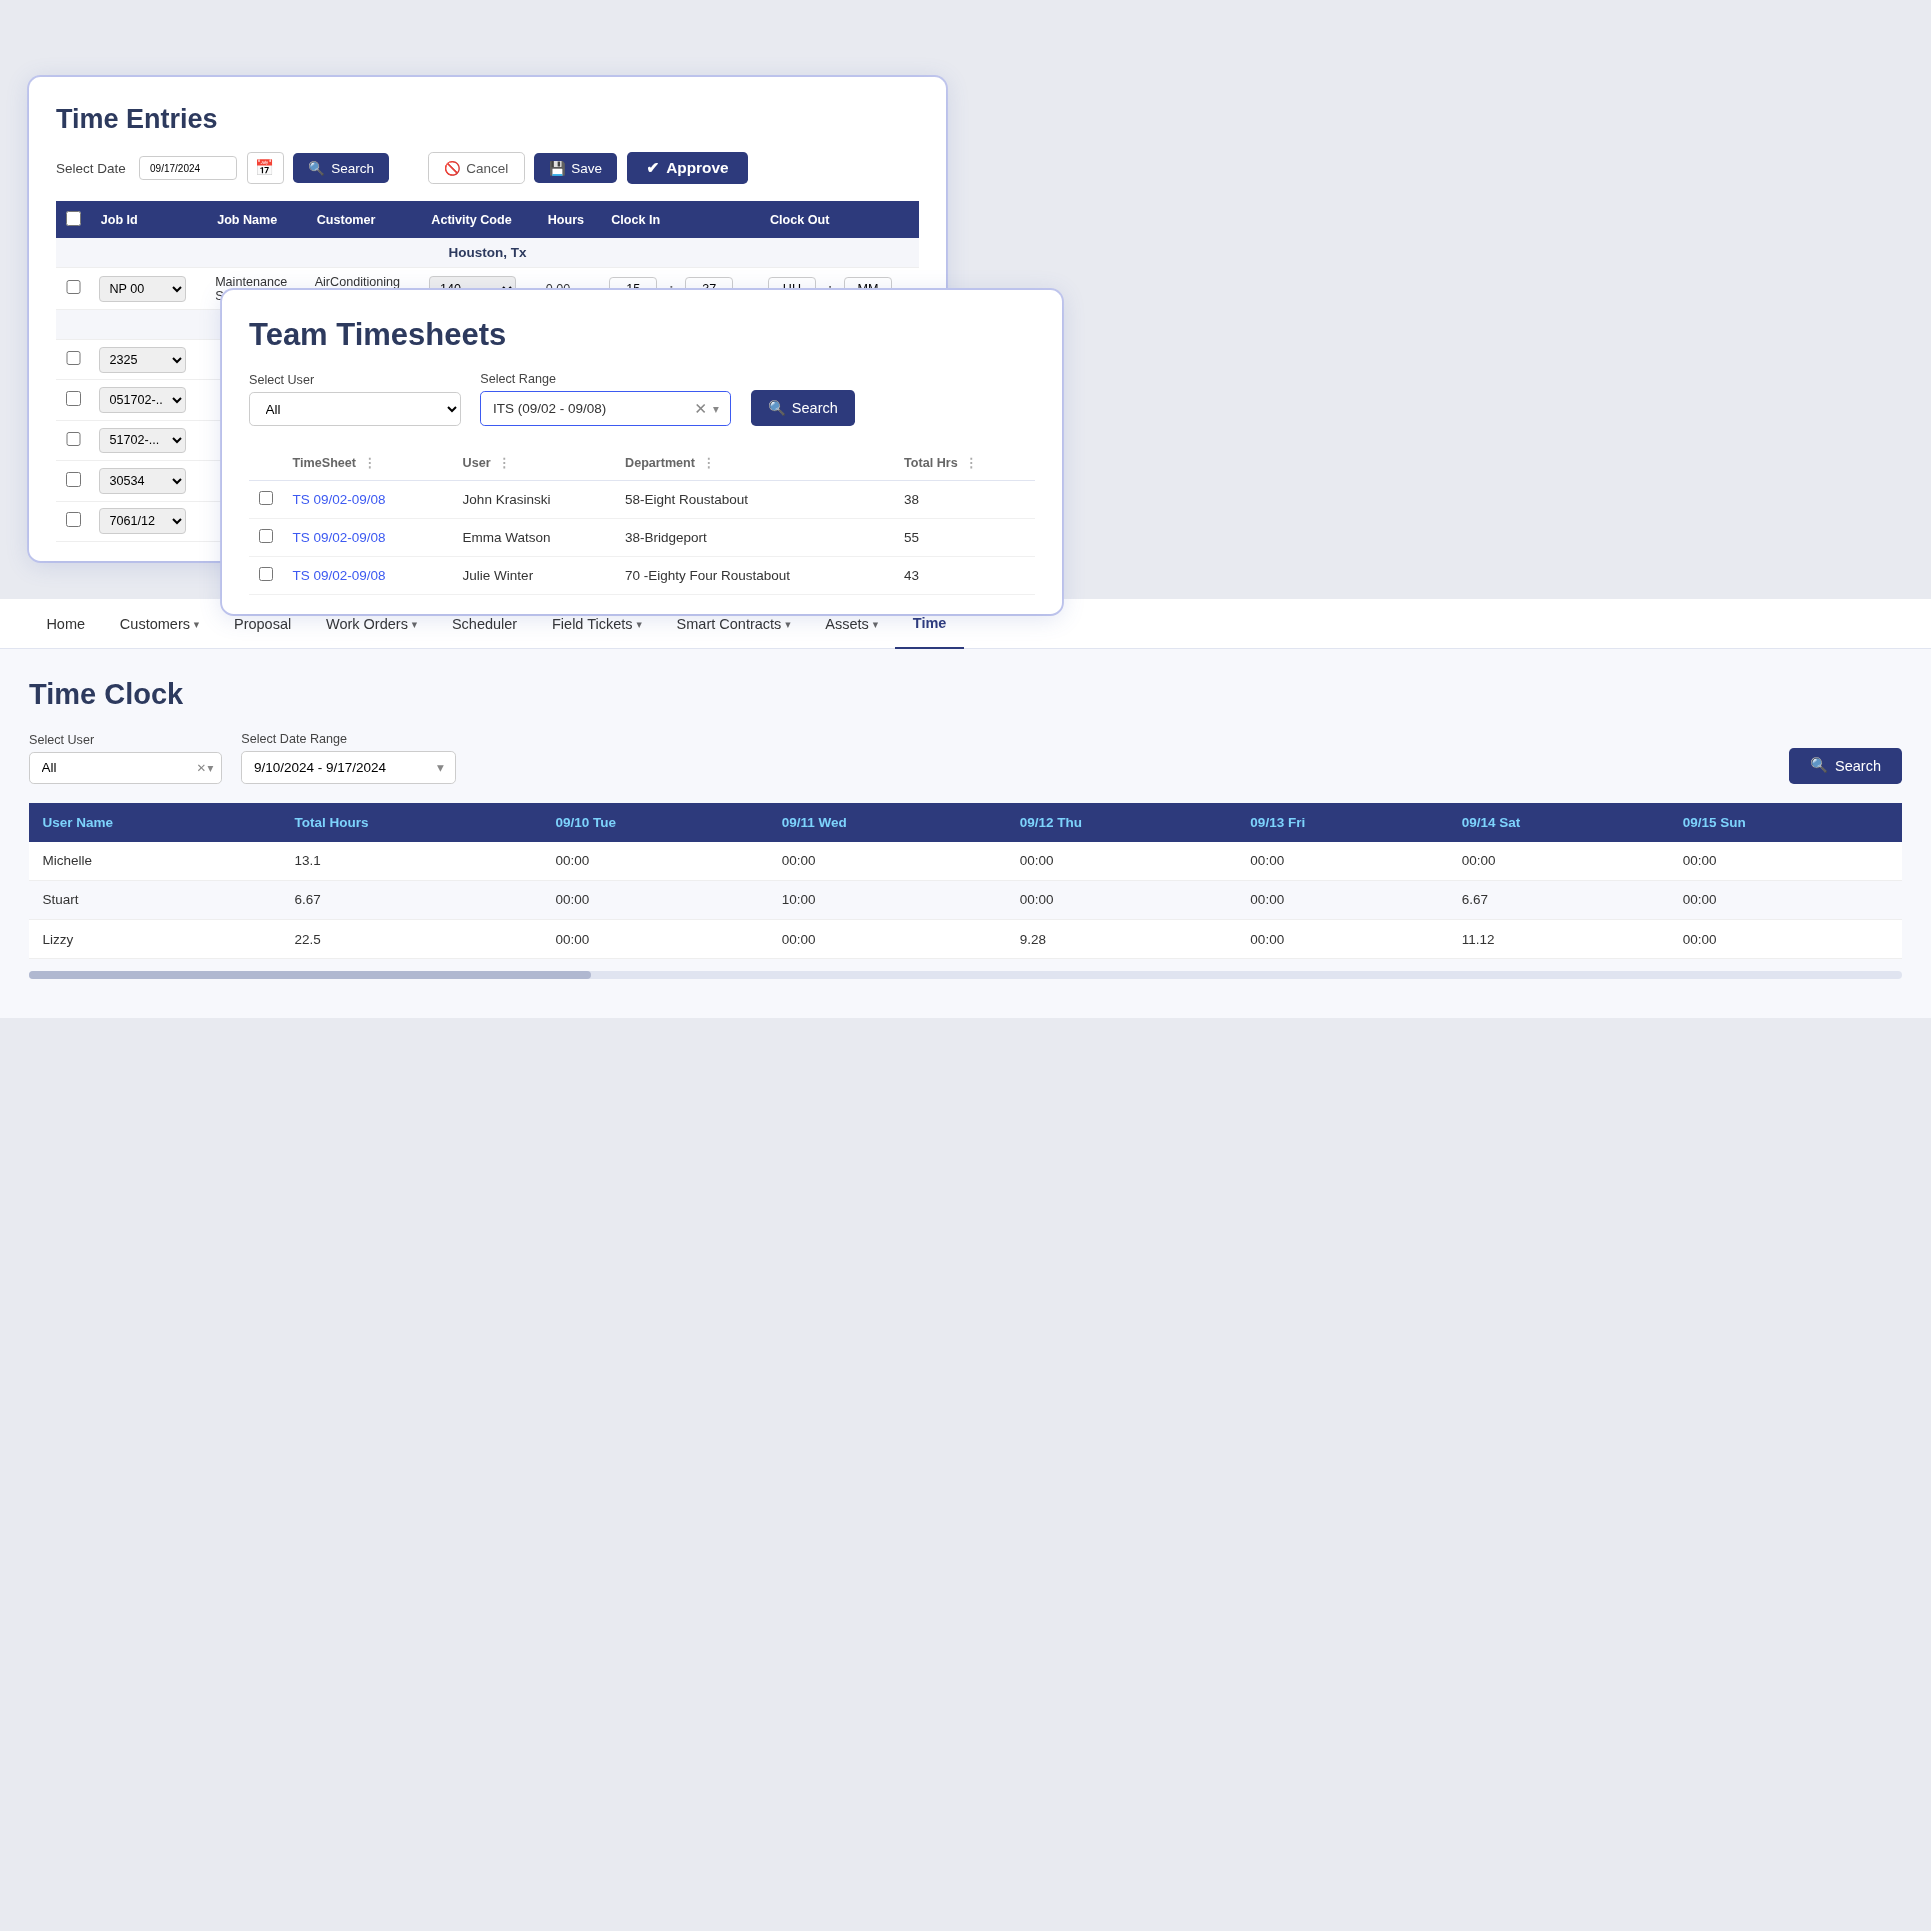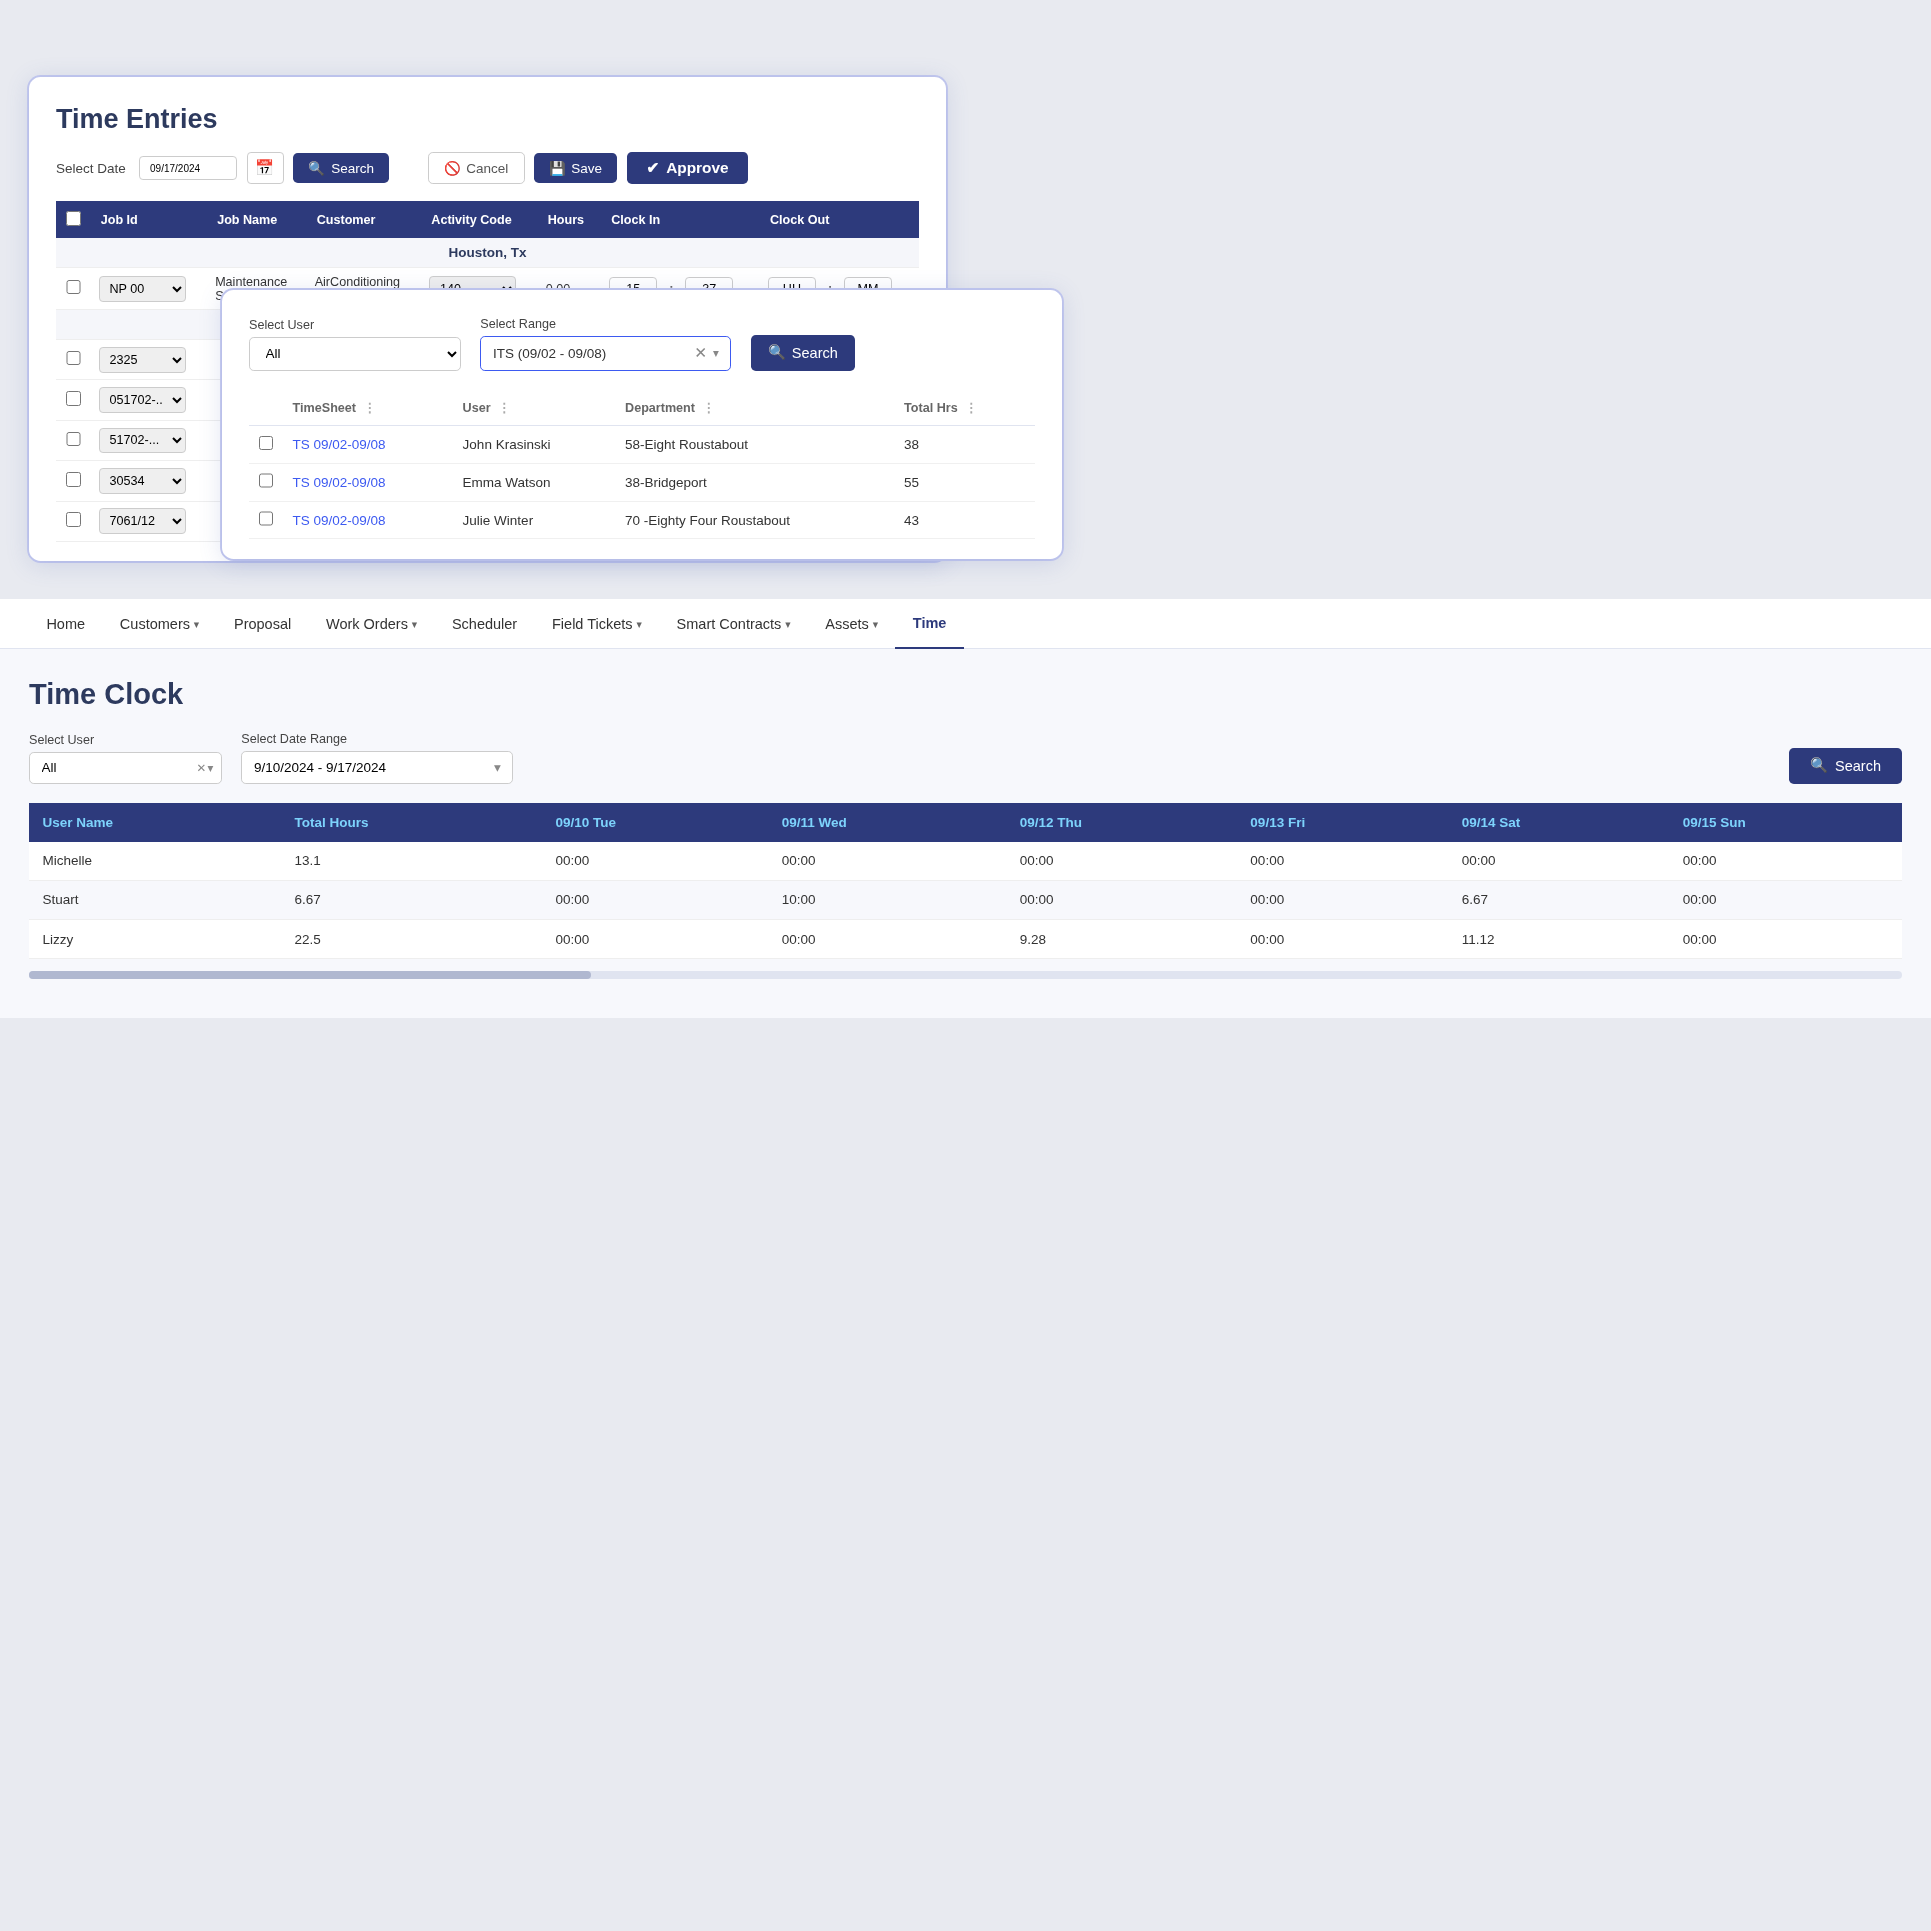--- a/index.html
+++ b/index.html
@@ -340,21 +340,21 @@
       font-size: 11.6px;
       color: #888;
       pointer-events: none;
       letter-spacing: -1px;
     }
     .tc-date-select {
       border: 1px solid #ccc;
       border-radius: 4.8px;
       padding: 7.7px 11.6px;
       font-size: 13.5px;
-      width: 272px;
+      width: 215px;
       background: #fff;
       display: flex;
       align-items: center;
       justify-content: space-between;
     }
     .tc-date-arrow { color: #888; font-size: 13.5px; }
     .btn-search-lg {
       background: #2d3a7c;
       color: #fff;
       border: none;
@@ -534,20 +534,21 @@
           <td></td>
           <td></td>
           <td></td>
           <td></td>
       </tr>
     </tbody>
   </table>
 </div>
 
 <div class="card-team-ts">
+  <h2>Team Timesheets</h2>
   <div class="ts-filter-row">
     <div class="ts-filter-group">
       <label>Select User</label>
       <select class="ts-select">
         <option>All</option>
       </select>
     </div>
     <div class="ts-filter-group">
       <label>Select Range</label>
       <div class="ts-range-input">

